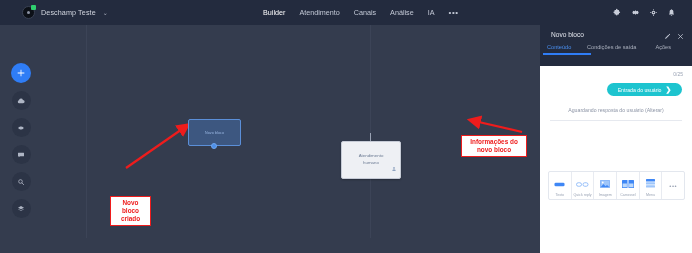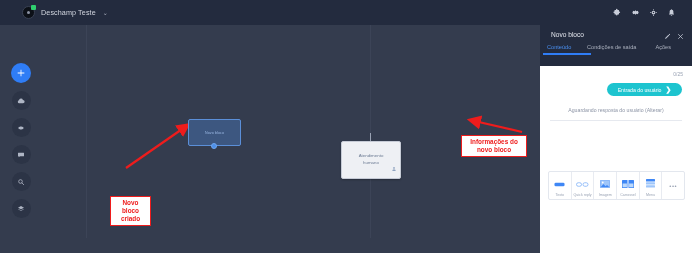--- a/index.html
+++ b/index.html
@@ -384,20 +384,28 @@
   <div class="topbar">
     <div class="brand">
       <div class="avatar">
         <div class="dot-inner"></div>
         <div class="status"></div>
       </div>
       <span class="brand-name">Deschamp Teste</span>
       <span class="brand-caret">⌄</span>
     </div>
 
+    <div class="navtabs">
+      <span class="navtab active">Builder</span>
+      <span class="navtab">Atendimento</span>
+      <span class="navtab">Canais</span>
+      <span class="navtab">Análise</span>
+      <span class="navtab">IA</span>
+      <span class="navtab more">•••</span>
+    </div>
 
     <div class="topicons">
       <span>
         <svg width="9" height="9" viewBox="0 0 24 24" fill="#c8cdd9">
           <path d="M10 2a2 2 0 0 1 2 2v1h3a1 1 0 0 1 1 1v3h1a2 2 0 1 1 0 4h-1v3a1 1 0 0 1-1 1h-3v1a2 2 0 1 1-4 0v-1H5a1 1 0 0 1-1-1v-3H3a2 2 0 1 1 0-4h1V6a1 1 0 0 1 1-1h3V4a2 2 0 0 1 2-2z"></path>
         </svg>
       </span>
       <span>
         <svg width="9" height="9" viewBox="0 0 24 24" fill="#c8cdd9">
           <path d="M12 8a4 4 0 1 0 0 8 4 4 0 0 0 0-8zm9 4l-2-1.2.3-2.3-2.1-1.2-1.8 1.4-2.1-.9L12 5.5l-1.3 2.3-2.1.9L6.8 7.3 4.7 8.5 5 10.8 3 12l2 1.2-.3 2.3 2.1 1.2 1.8-1.4 2.1.9L12 18.5l1.3-2.3 2.1-.9 1.8 1.4 2.1-1.2-.3-2.3L21 12z"></path>

